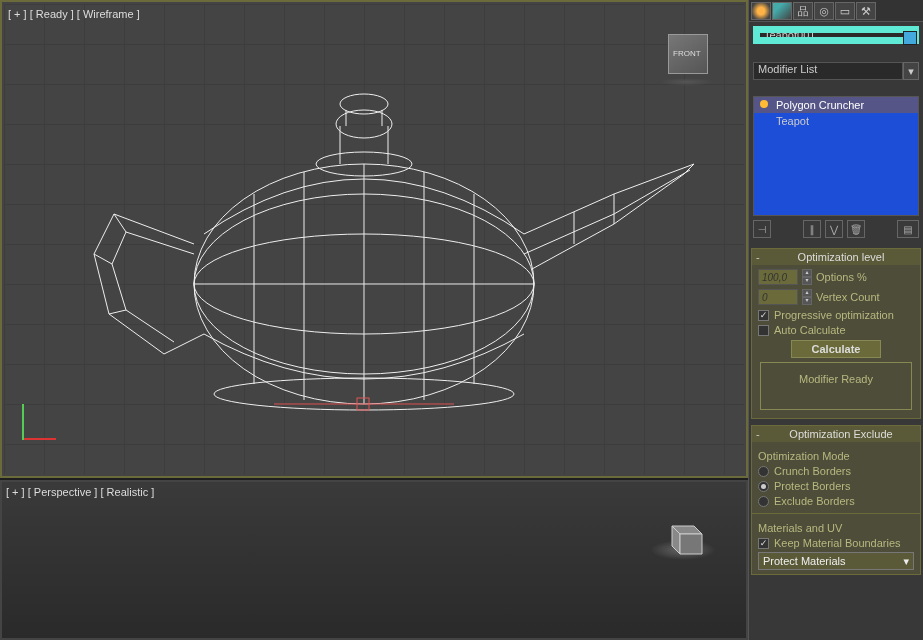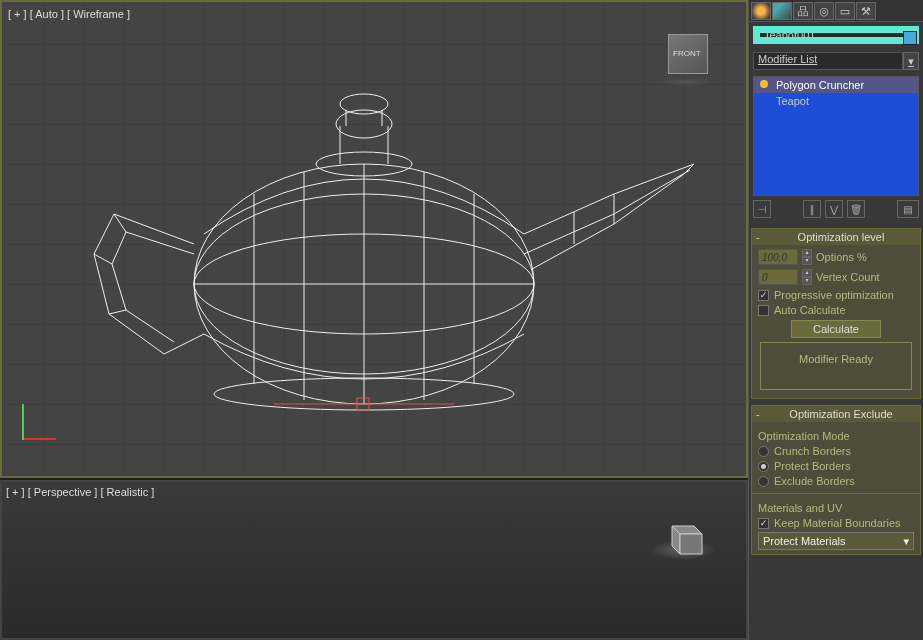--- a/index.html
+++ b/index.html
@@ -28,21 +28,21 @@
 
 .right { width: 175px; height: 640px; background: #383838; border-left: 1px solid #555; display: flex; flex-direction: column; }
 .toolbar-top { height: 22px; display: flex; gap: 1px; padding: 2px; background: #333; border-bottom: 1px solid #555; }
 .tb-btn { width: 20px; height: 18px; background: #444; border: 1px solid #666; display: flex; align-items: center; justify-content: center; cursor: pointer; color: #ccc; }
 .tb-btn.sun { background: radial-gradient(circle,#ffb347 30%,#444 80%); }
 .tb-btn.arc { background: linear-gradient(135deg,#4aa 30%,#444); }
 
 .name-field { margin: 4px; height: 18px; background: #2a2a2a; border: 7px solid #5eead4; color: #ccc; padding: 2px 4px; width: calc(100% - 8px); }
 .color-sw { position: absolute; right: 4px; width: 14px; height: 14px; background: #4ad; border: 1px solid #222; margin-top: -17px; margin-right: 2px; }
 
-.mod-row { display: flex; margin: 4px 4px; text-decoration: underline; }
+.mod-row { display: flex; margin: 14px 4px; }
 .mod-select { flex: 1; height: 18px; background: #2a2a2a; border: 1px solid #555; color: #ccc; padding: 0 4px; }
 .dd-btn { width: 16px; height: 18px; background: #444; border: 1px solid #666; color: #ccc; display: flex; align-items: center; justify-content: center; }
 
 .stack { margin: 2px 4px; height: 120px; background: #1d4ed8; border: 1px solid #555; }
 .stack-row { padding: 2px 6px 2px 22px; color: #ccc; position: relative; cursor: pointer; }
 .stack-row.sel { background: #555588; color: #fff; }
 .stack-row .bulb { position: absolute; left: 6px; top: 3px; width: 8px; height: 8px; border-radius: 50%; background: #ffbb33; }
 
 .stack-btns { margin: 2px 4px 8px; display: flex; gap: 4px; align-items: center; }
 .sb { width: 18px; height: 18px; background: #3a3a3a; border: 1px solid #666; cursor: pointer; display:flex;align-items:center;justify-content:center;color:#aaa;font-size:10px; }
@@ -57,21 +57,21 @@
 .spin-row { display: flex; align-items: center; gap: 4px; margin-bottom: 4px; }
 .spin { width: 40px; height: 16px; background: #6a6a3a; border: 1px solid #555; color: #333; padding: 0 3px; font-size: 10px; font-style: italic; }
 .spinbtns { display: flex; flex-direction: column; width: 10px; }
 .spinbtns div { height: 8px; background: #555; border: 1px solid #666; font-size: 6px; line-height: 5px; text-align: center; cursor: pointer; }
 .lbl { color: #b8b880; }
 .chk-row { display: flex; align-items: center; gap: 5px; margin: 3px 0; cursor: pointer; }
 .chk { width: 11px; height: 11px; border: 1px solid #777; background: #333; display: inline-flex; align-items: center; justify-content: center; font-size: 9px; color: #ddd; }
 .chk.on::after { content: "✓"; }
 .radio { width: 11px; height: 11px; border: 1px solid #777; border-radius: 50%; background: #333; display: inline-flex; align-items: center; justify-content: center; }
 .radio.on::after { content: ""; width: 5px; height: 5px; background: #ccc; border-radius: 50%; display: block; }
-.calc-btn { display: block; margin: 4px auto; padding: 2px 14px; background: #6a6a3a; border: 1px solid #888855; color: #ddd; cursor: pointer; width: 90px; text-align: center; }
+.calc-btn { display: block; margin: 4px auto; padding: 2px 14px; background: #6a6a3a; border: 1px solid #888855; color: #ddd; cursor: pointer; width: 90px; text-align: center; font-weight: bold; }
 .ready-box { margin: 4px 2px; border: 1px solid #888855; padding: 10px 0 24px; text-align: center; color: #b8b880; }
 .subhead { color: #b8b880; margin: 4px 0 2px; }
 .mat-select { width: 100%; height: 18px; background: #5a5a38; border: 1px solid #777; color: #eee; padding: 0 4px; display: flex; align-items: center; justify-content: space-between; cursor: pointer; }
 </style>
 </head>
 <body>
 
 <div class="vp-area">
   <div class="vp vp-top">
     <div class="grid">
@@ -111,21 +111,21 @@
         <g stroke="#d55" stroke-width="1">
           <line x1="220" y1="350" x2="400" y2="350"></line>
           <rect x="303" y="344" width="12" height="12" fill="none"></rect>
         </g>
       </svg>
       <div class="cube-hint" data-lbl="FRONT"></div>
       <div class="shad"></div>
     </div>
     <div class="vp-label">
       <span>[ + ]</span>
-      <span>[ Auto ]</span>
+      <span>[ Ready ]</span>
       <span>[ Wireframe ]</span>
     </div>
   </div>
 
   <div class="vp vp-bot">
     <div class="grid" style="background:linear-gradient(#3a3a3a,#2a2a2a)">
       <div class="halo"></div>
       <div class="cube-persp">
         <svg viewBox="0 0 46 46">
             <g fill="#888" stroke="#ccc" stroke-width="1">

